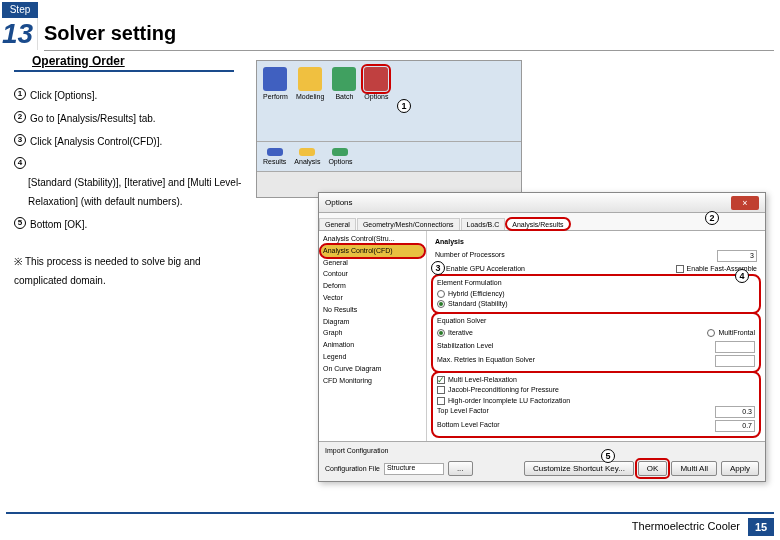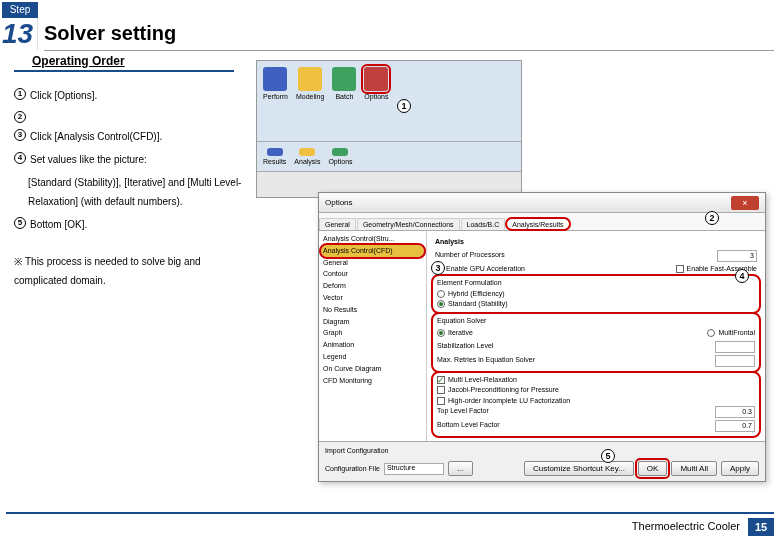--- a/index.html
+++ b/index.html
@@ -68,28 +68,28 @@
 
 <div class="op-header">Operating Order</div>
 
 <div class="steps">
   <div class="step-line">
       <span class="circ">1</span>
       <span>Click [Options].</span>
     </div>
   <div class="step-line">
       <span class="circ">2</span>
+      <span>Go to [Analysis/Results] tab.</span>
     </div>
   <div class="step-line">
       <span class="circ">3</span>
       <span>Click [Analysis Control(CFD)].</span>
     </div>
   <div class="step-line">
       <span class="circ">4</span>
-      <span>Set values like the picture:</span>
     </div>
   <div class="sub">[Standard (Stability)], [Iterative] and [Multi Level-Relaxation] (with default numbers).</div>
   <div class="step-line">
       <span class="circ">5</span>
       <span>Bottom [OK].</span>
     </div>
   <div class="note">※ This process is needed to solve big and complicated domain.</div>
 </div>
 
 <div class="shot1">

